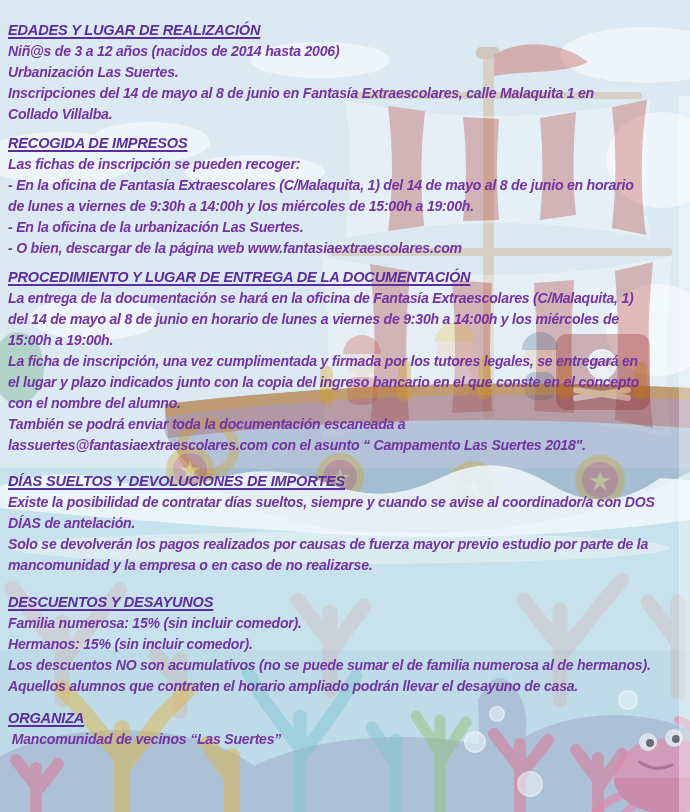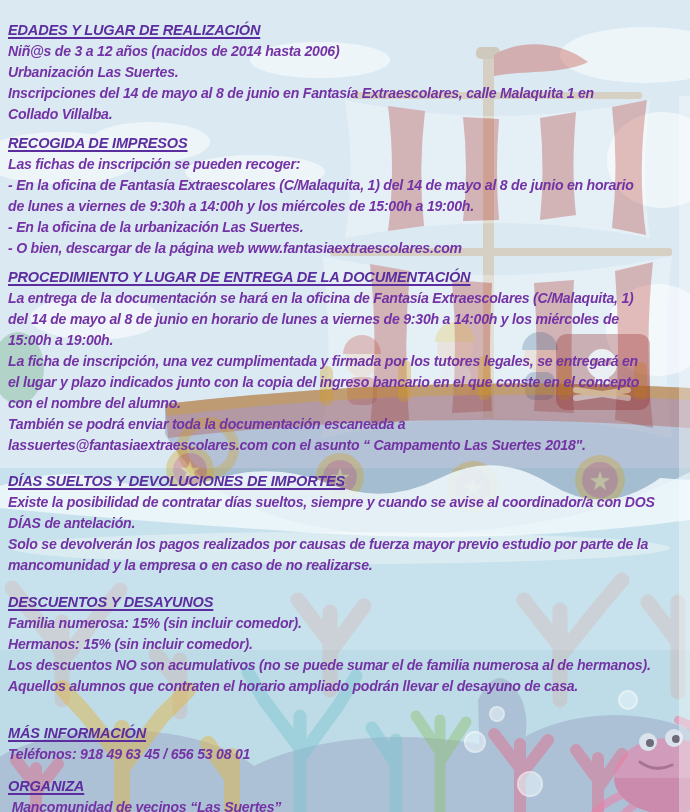--- a/index.html
+++ b/index.html
@@ -248,24 +248,20 @@
     </section>
 
     <section class="doc-section sec-4">
       <h2 class="heading">DESCUENTOS Y DESAYUNOS</h2>
       <div class="line">Familia numerosa: 15% (sin incluir comedor).</div>
       <div class="line">Hermanos: 15% (sin incluir comedor).</div>
       <div class="line">Los descuentos NO son acumulativos (no se puede sumar el de familia numerosa al de hermanos).</div>
       <div class="line">Aquellos alumnos que contraten el horario ampliado podrán llevar el desayuno de casa.</div>
     </section>
 
-    <section class="doc-section sec-5">
-      <h2 class="heading">MÁS INFORMACIÓN</h2>
-      <div class="line">Teléfonos: 918 49 63 45 / 656 53 08 01</div>
-    </section>
 
     <section class="doc-section sec-6">
       <h2 class="heading">ORGANIZA</h2>
       <div class="line"> Mancomunidad de vecinos “Las Suertes”</div>
     </section>
 
   </div>
 </div>
 
 </body></html>

